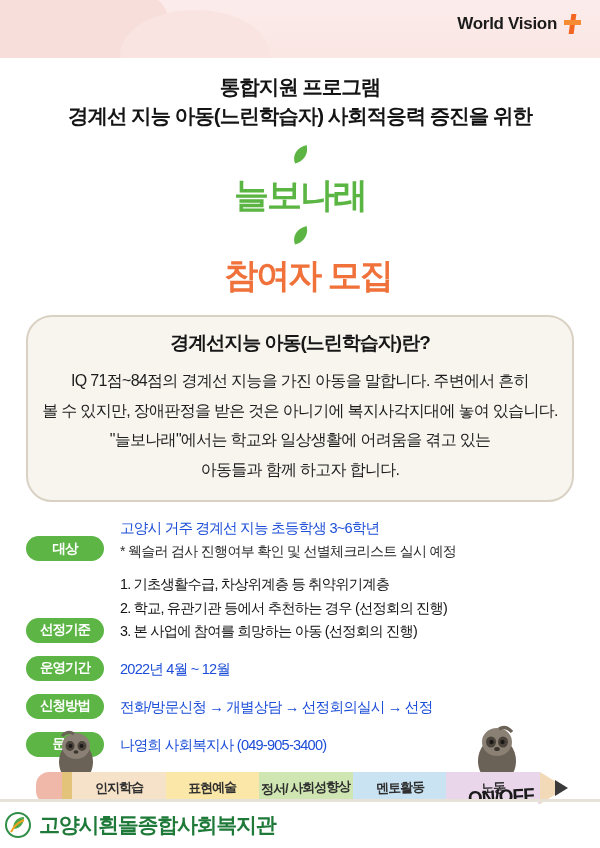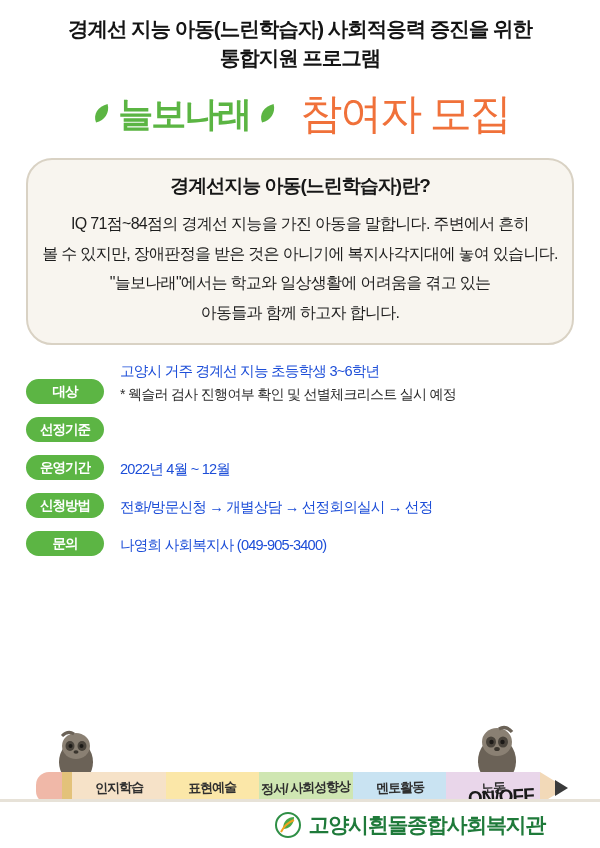--- a/index.html
+++ b/index.html
@@ -103,36 +103,37 @@
   }
 
   
   .brand-row {
     display: flex;
     align-items: center;
     justify-content: center;
     gap: 6px;
     margin-top: 10px;
     position: relative;
+    flex-direction: column;
   }
   .leaf {
     position: relative;
     width: 22px;
     height: 22px;
   }
   .leaf svg { display: block; }
   .brand-name {
     font-size: 35px;
     font-weight: bold;
     color: #5bb543;
     letter-spacing: -2px;
   }
   .brand-sub {
-    font-size: 42px;
-    font-weight: normal;
+    font-size: 34px;
+    font-weight: bold;
     color: #f0713a;
     letter-spacing: -2px;
     margin-left: 16px;
   }
 
   
   .def-box {
     margin: 16px 26px 0 26px;
     border: 2.5px solid #d9d2c4;
     border-radius: 26px;
@@ -281,28 +282,28 @@
     position: absolute;
     bottom: 64px;
     width: 56px;
     height: 62px;
   }
   .sloth.left { left: 48px; }
   .sloth.right { right: 72px; width: 62px; height: 70px; bottom: 62px; }
 
   .footer {
     position: absolute;
-    left: 12px;
+    left: 5px;
     bottom: 0;
     width: 533px;
     height: 46px;
     background: #ffffff;
     display: flex;
     align-items: center;
-    justify-content: flex-end;
+    justify-content: flex-start;
     gap: 8px;
   }
   .footer-logo { width: 26px; height: 26px; }
   .footer-text {
     font-size: 21px;
     font-weight: bold;
     color: #1f7a3a;
     letter-spacing: -1.3px;
   }
   .footer-rule {
@@ -312,24 +313,33 @@
     width: 600px;
     height: 3px;
     background: #e7e2d8;
   }
 </style>
 </head>
 <body>
 
 <div class="poster">
 
+  <div class="header-band">
+    <div class="wv-logo">
+      <div class="wv-text">World Vision</div>
+      <div class="wv-mark">
+        <div class="bar-v"></div>
+        <div class="bar-h"></div>
+      </div>
+    </div>
+  </div>
 
   <div class="title-wrap">
+    <div class="title-line">통합지원 프로그램</div>
     <div class="title-line">경계선 지능 아동(느린학습자) 사회적응력 증진을 위한</div>
-    <div class="title-line">통합지원 프로그램</div>
   </div>
 
   <div class="brand-row">
     <div class="leaf">
       <svg width="22" height="22" viewBox="0 0 22 22">
         <path d="M20 3 C10 3 3 9 4 18 C13 18 20 12 20 3 Z" fill="#5cb543" transform="rotate(-15 11 11)"></path>
       </svg>
     </div>
     <div class="brand-name">늘보나래</div>
     <div class="leaf">
@@ -353,20 +363,25 @@
     <div class="info-row">
       <div class="pill">대상</div>
       <div class="info-body">
         <div class="info-main">고양시 거주 경계선 지능 초등학생 3~6학년</div>
         <div class="info-note">* 웩슬러 검사 진행여부 확인 및 선별체크리스트 실시  예정</div>
       </div>
     </div>
 
     <div class="info-row">
       <div class="pill">선정기준</div>
+      <div class="info-body">
+        <div class="info-sub">1. 기초생활수급, 차상위계층 등 취약위기계층</div>
+        <div class="info-sub">2. 학교, 유관기관 등에서 추천하는 경우 (선정회의 진행)</div>
+        <div class="info-sub">3. 본 사업에 참여를 희망하는 아동 (선정회의 진행)</div>
+      </div>
     </div>
 
     <div class="info-row">
       <div class="pill">운영기간</div>
       <div class="info-body">
         <div class="info-main">2022년 4월 ~ 12월</div>
       </div>
     </div>
 
     <div class="info-row">

